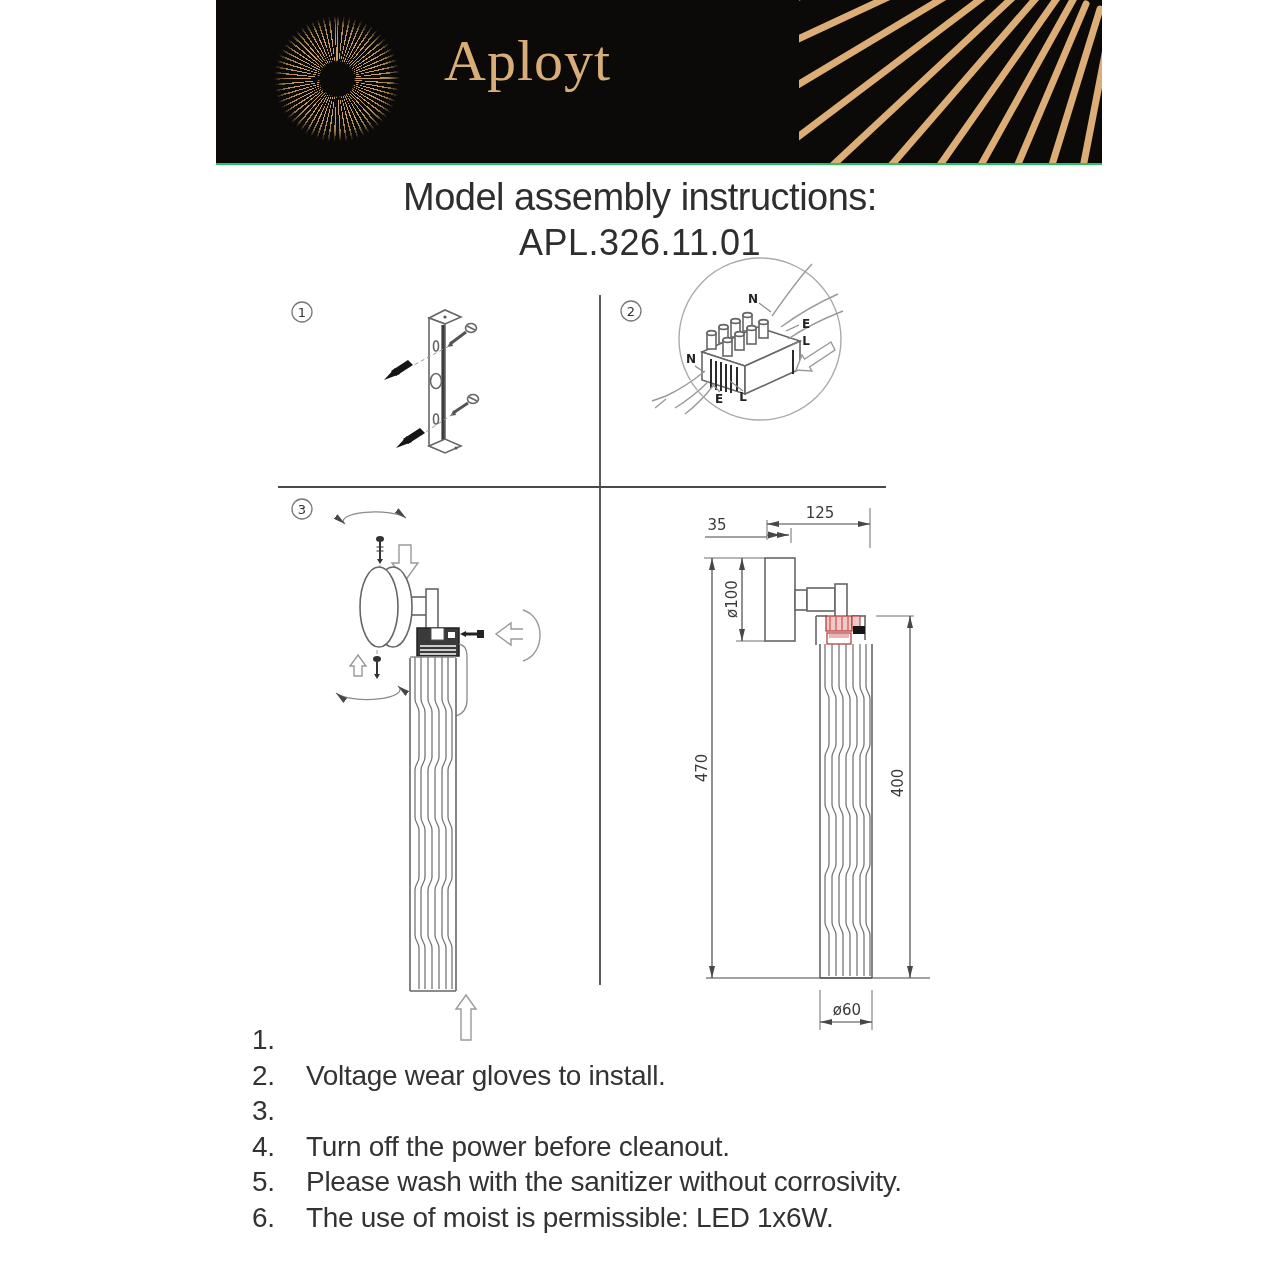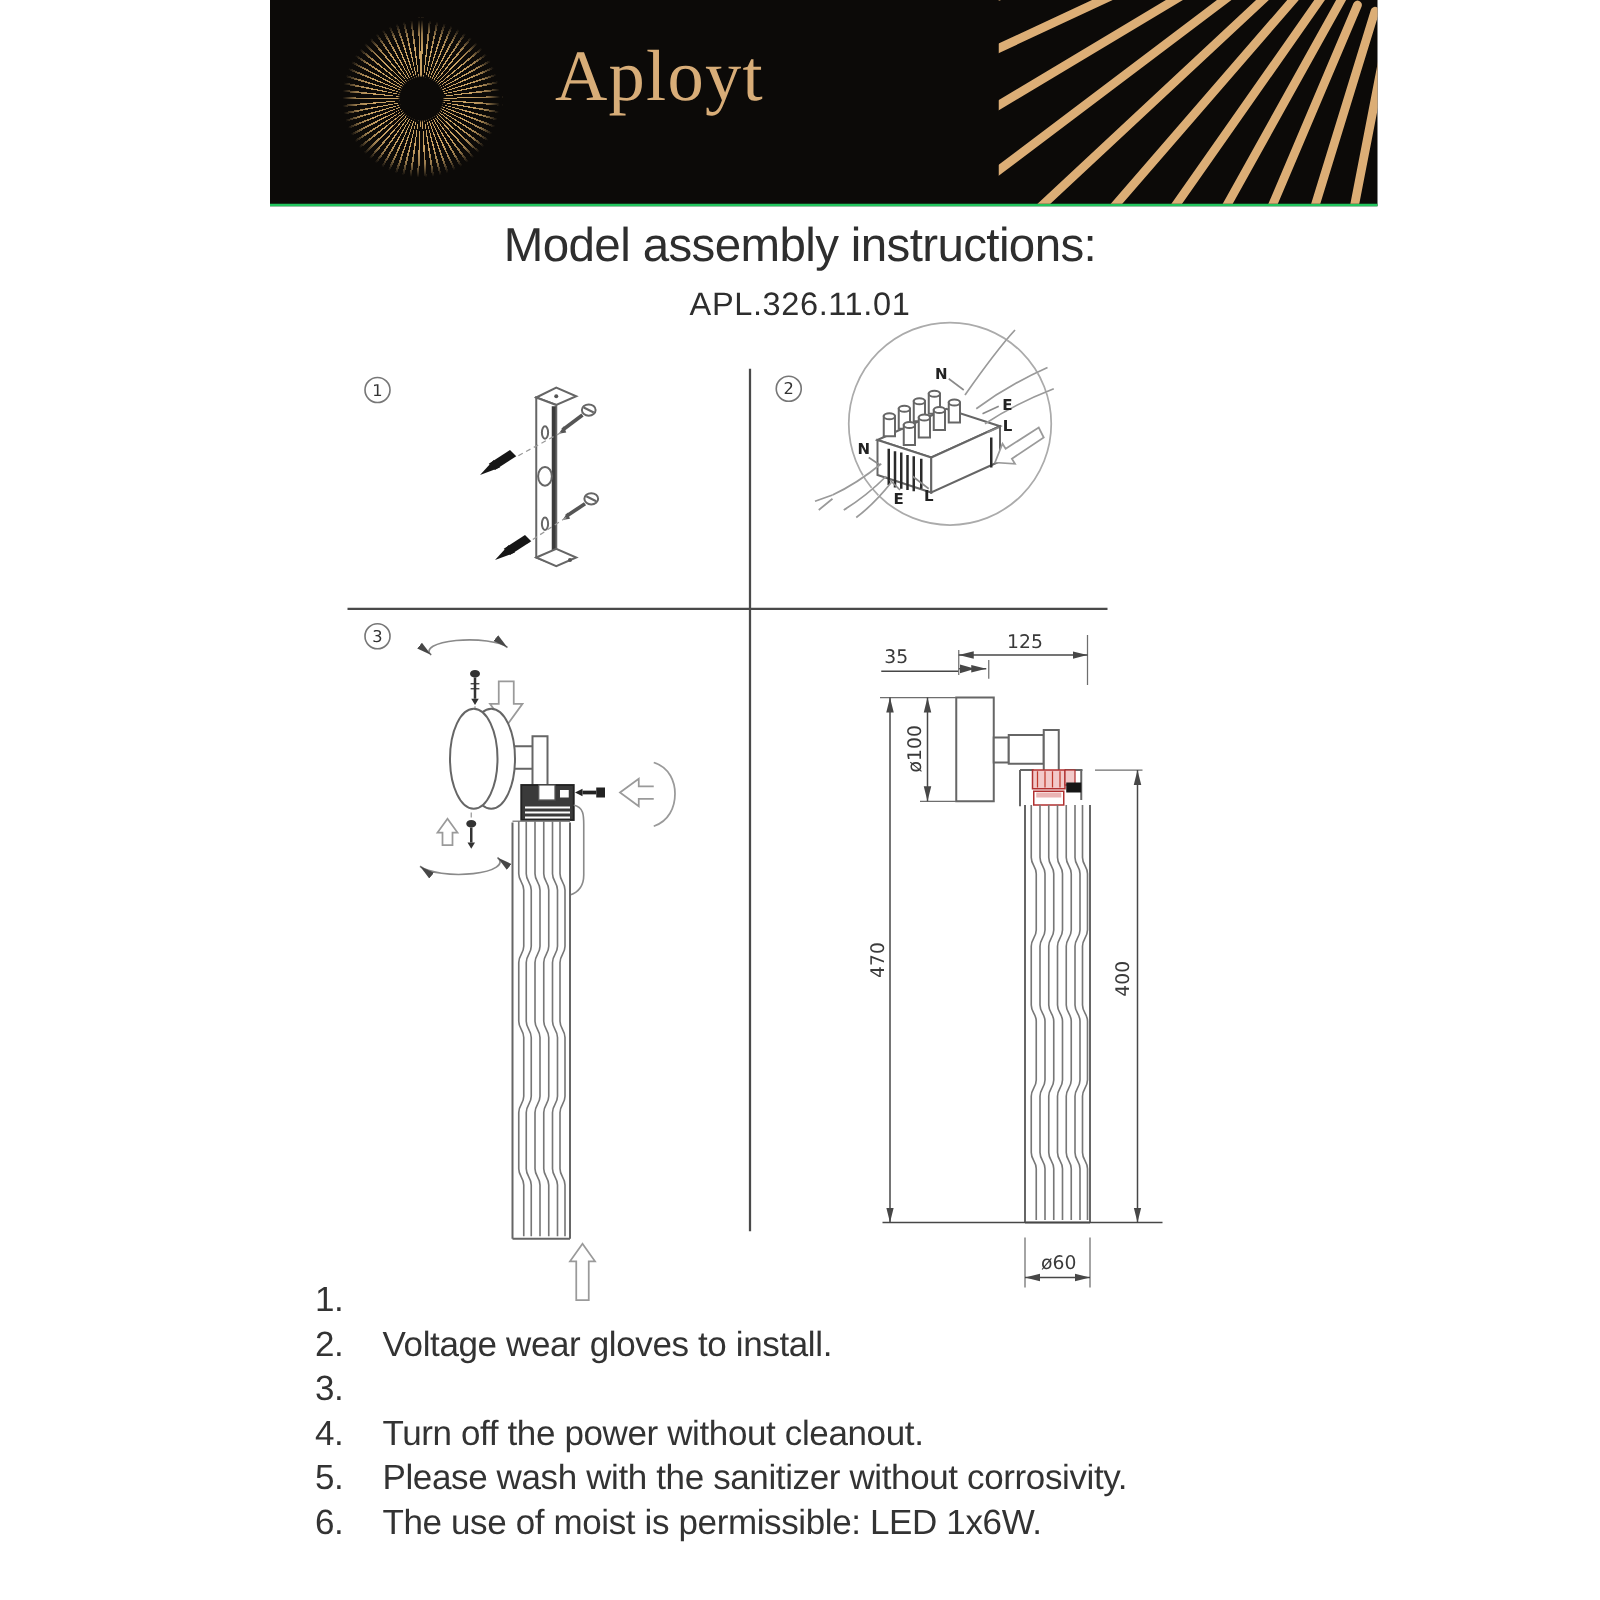--- a/index.html
+++ b/index.html
@@ -13,21 +13,21 @@
     background:
       radial-gradient(circle, #0c0a08 0 17px, rgba(12,10,8,0) 19px 40px, rgba(12,10,8,.25) 52px, #0c0a08 63px),
       repeating-conic-gradient(#c9a164 0deg 1.6deg, #0c0a08 1.6deg 5.5deg);}
   .brand{position:absolute;left:228px;top:32px;font-family:"Liberation Serif", serif;
          font-size:58px;font-weight:400;color:#d8ad78;letter-spacing:1px;line-height:1;}
   .rays{position:absolute;right:0;top:0;width:303px;height:163px;}
 
   
   .title{position:absolute;left:0;top:174px;width:1280px;text-align:center;color:#2e2e2e;}
   .title .t1{font-size:38px;line-height:47px;letter-spacing:-0.5px;}
-  .title .t2{font-size:26px;line-height:44px;letter-spacing:0.5px;}
+  .title .t2{font-size:36px;line-height:44px;letter-spacing:0.5px;}
 
   
   .diagram{position:absolute;left:0;top:230px;width:1280px;height:830px;}
   svg .thin{stroke:#8a8a8a;stroke-width:1.3;fill:none;}
   svg .med{stroke:#666;stroke-width:1.6;fill:none;}
   svg .fillw{fill:#fff;stroke:#666;stroke-width:1.6;}
   svg .aux{stroke:#9a9a9a;stroke-width:1.4;fill:#fff;}
   svg .dimline{stroke:#474747;stroke-width:1.2;fill:none;}
   svg .ext{stroke:#6e6e6e;stroke-width:1;fill:none;}
   svg text.dim{font-family:"DejaVu Sans", sans-serif;font-size:15px;fill:#3a3a3a;}
@@ -339,21 +339,21 @@
   </div>
   <div class="ins-row">
     <span class="ins-num">2.</span>
     <span class="ins-text">Voltage wear gloves to install.</span>
   </div>
   <div class="ins-row">
     <span class="ins-num">3.</span>
   </div>
   <div class="ins-row">
     <span class="ins-num">4.</span>
-    <span class="ins-text">Turn off the power without cleanout.</span>
+    <span class="ins-text">Turn off the power before cleanout.</span>
   </div>
   <div class="ins-row">
     <span class="ins-num">5.</span>
     <span class="ins-text">Please wash with the sanitizer without corrosivity.</span>
   </div>
   <div class="ins-row">
     <span class="ins-num">6.</span>
     <span class="ins-text">The use of moist is permissible: LED 1x6W.</span>
   </div>
 </div>

